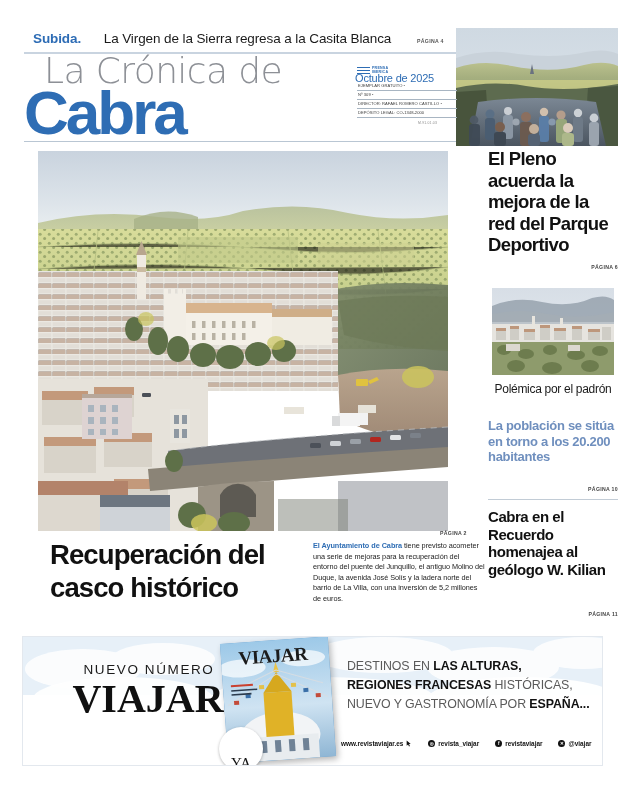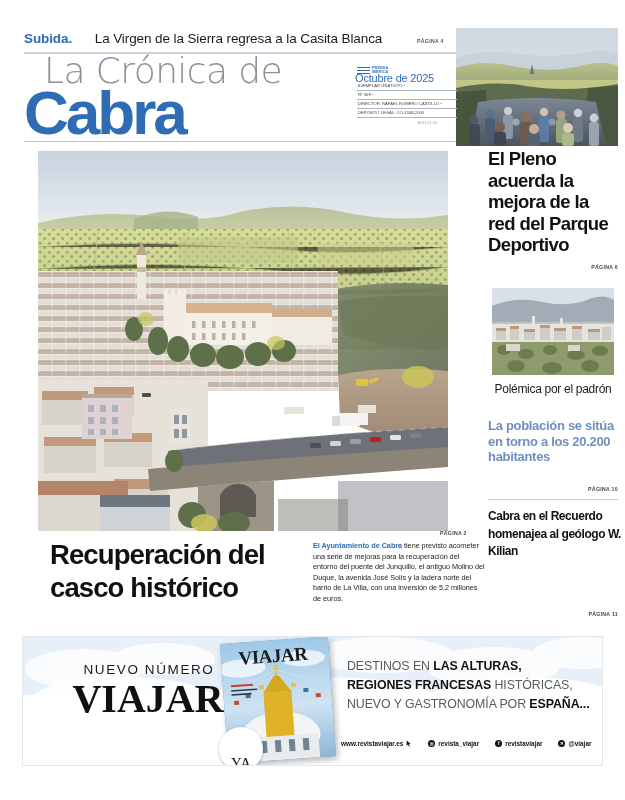--- a/index.html
+++ b/index.html
@@ -8,21 +8,21 @@
     background: #ffffff;
     font-family: "Liberation Sans", sans-serif;
     overflow: hidden;
   }
   .page { position: relative; width: 625px; height: 800px; background: #fff; }
   .teaser {
     position: absolute; left: 24px; top: 31px;
     font-size: 13.5px; color: #1a1a1a; white-space: nowrap;
     letter-spacing: -0.1px;
   }
-  .teaser .kicker { color: #2d6cb5; font-weight: bold; }
+  .teaser .kicker { color: #2d6cb5; font-weight: bold; margin-left: 9px; }
   .teaser .body { font-weight: normal; padding-left: 19px; }
   .teaser-page {
     position: absolute; left: 417px; top: 38px;
     font-size: 5.2px; font-weight: bold; color: #555;
     letter-spacing: 0.3px;
   }
   .rule-top {
     position: absolute; left: 24px; top: 52px; width: 432px; height: 2px;
     background: #c9d4e0;
   }
@@ -122,21 +122,21 @@
     position: absolute; left: 488px; top: 486px; width: 130px;
     text-align: right; font-size: 5.2px; font-weight: bold;
     color: #444; letter-spacing: 0.3px;
   }
   .rule-r {
     position: absolute; left: 488px; top: 499px; width: 130px; height: 1px;
     background: #c2ccd6;
   }
   .r-head3 {
     position: absolute; left: 488px; top: 508px; width: 134px;
-    font-size: 12px; font-weight: bold; line-height: 17.5px;
+    font-size: 15px; font-weight: bold; line-height: 17.5px;
     color: #111; letter-spacing: -0.45px;
   }
   .r-page3 {
     position: absolute; left: 488px; top: 611px; width: 130px;
     text-align: right; font-size: 5.2px; font-weight: bold;
     color: #444; letter-spacing: 0.3px;
   }
 
   
   .ad {

